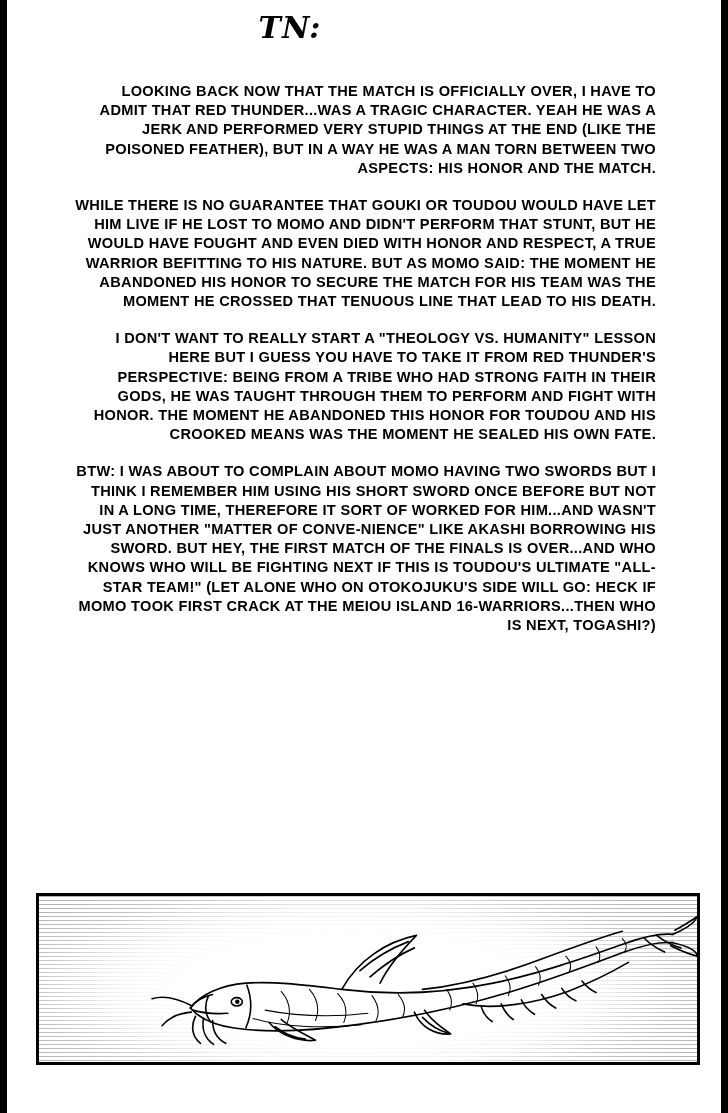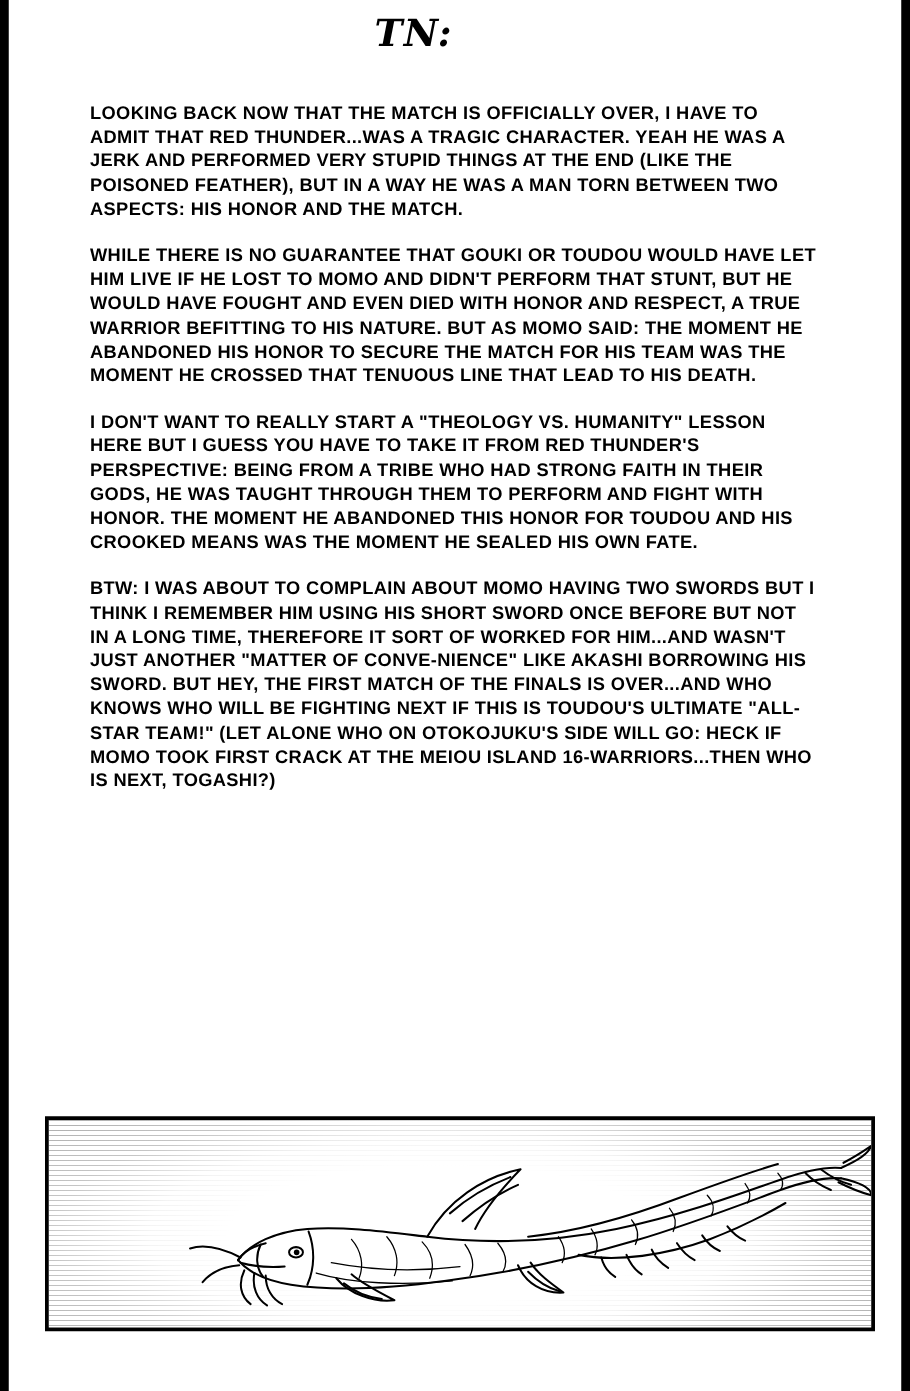--- a/index.html
+++ b/index.html
@@ -37,31 +37,30 @@
     position: absolute;
     top: 10px;
     left: 0;
     width: 580px;
     text-align: center;
     font-family: "DejaVu Serif", serif;
     font-style: italic;
     font-weight: bold;
     font-size: 30px;
     letter-spacing: 1px;
-    padding-left: 41px;
   }
 
   .note-body {
     position: absolute;
     top: 82px;
     left: 72px;
     width: 584px;
   }
   .para {
-    text-align: left;
+    text-align: right;
     font-size: 14.6px;
     line-height: 19.2px;
     letter-spacing: 0.3px;
     font-weight: bold;
     margin: 0 0 18px 0;
     text-transform: uppercase;
     font-family: "Liberation Sans", sans-serif;
   }
   .para:last-child { margin-bottom: 0; }
 

